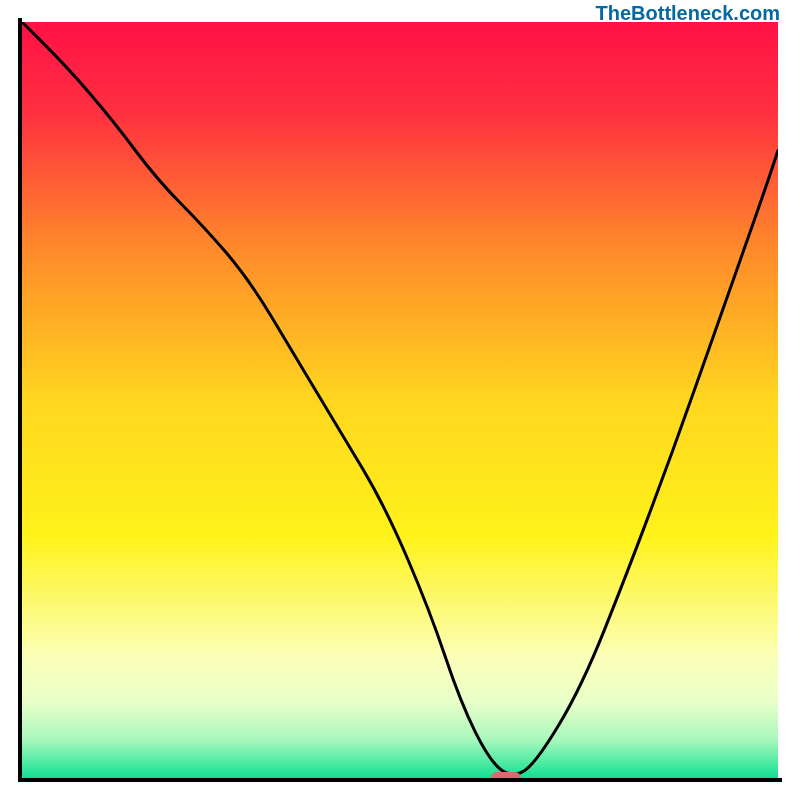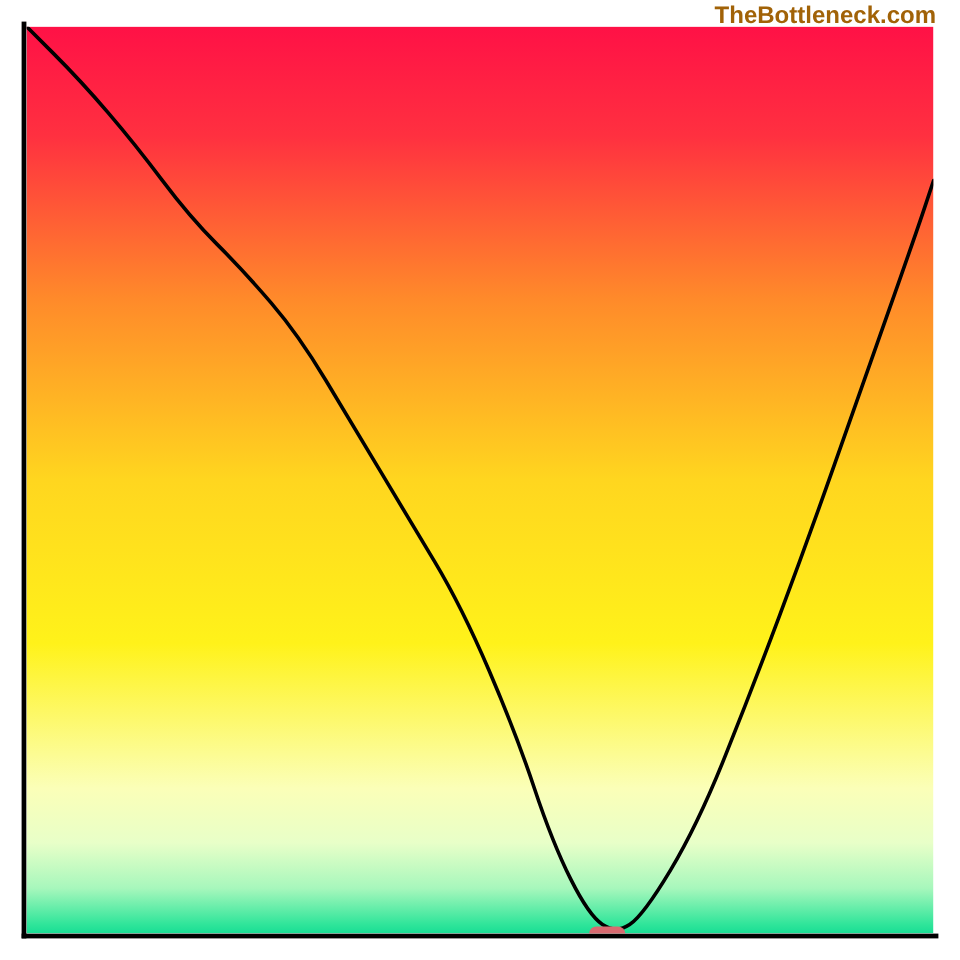--- a/index.html
+++ b/index.html
@@ -53,21 +53,21 @@
     width: 764px;
     height: 4px;
   }
   .watermark {
     position: absolute;
     top: 2px;
     right: 20px;
     font-family: Arial, Helvetica, sans-serif;
     font-size: 20px;
     font-weight: bold;
-    color: #a16207;
+    color: #0369a1;
   }
   .marker {
     position: absolute;
     border-radius: 7px;
     background: #d86a70;
   }
 </style>
 </head>
 <body>
 

